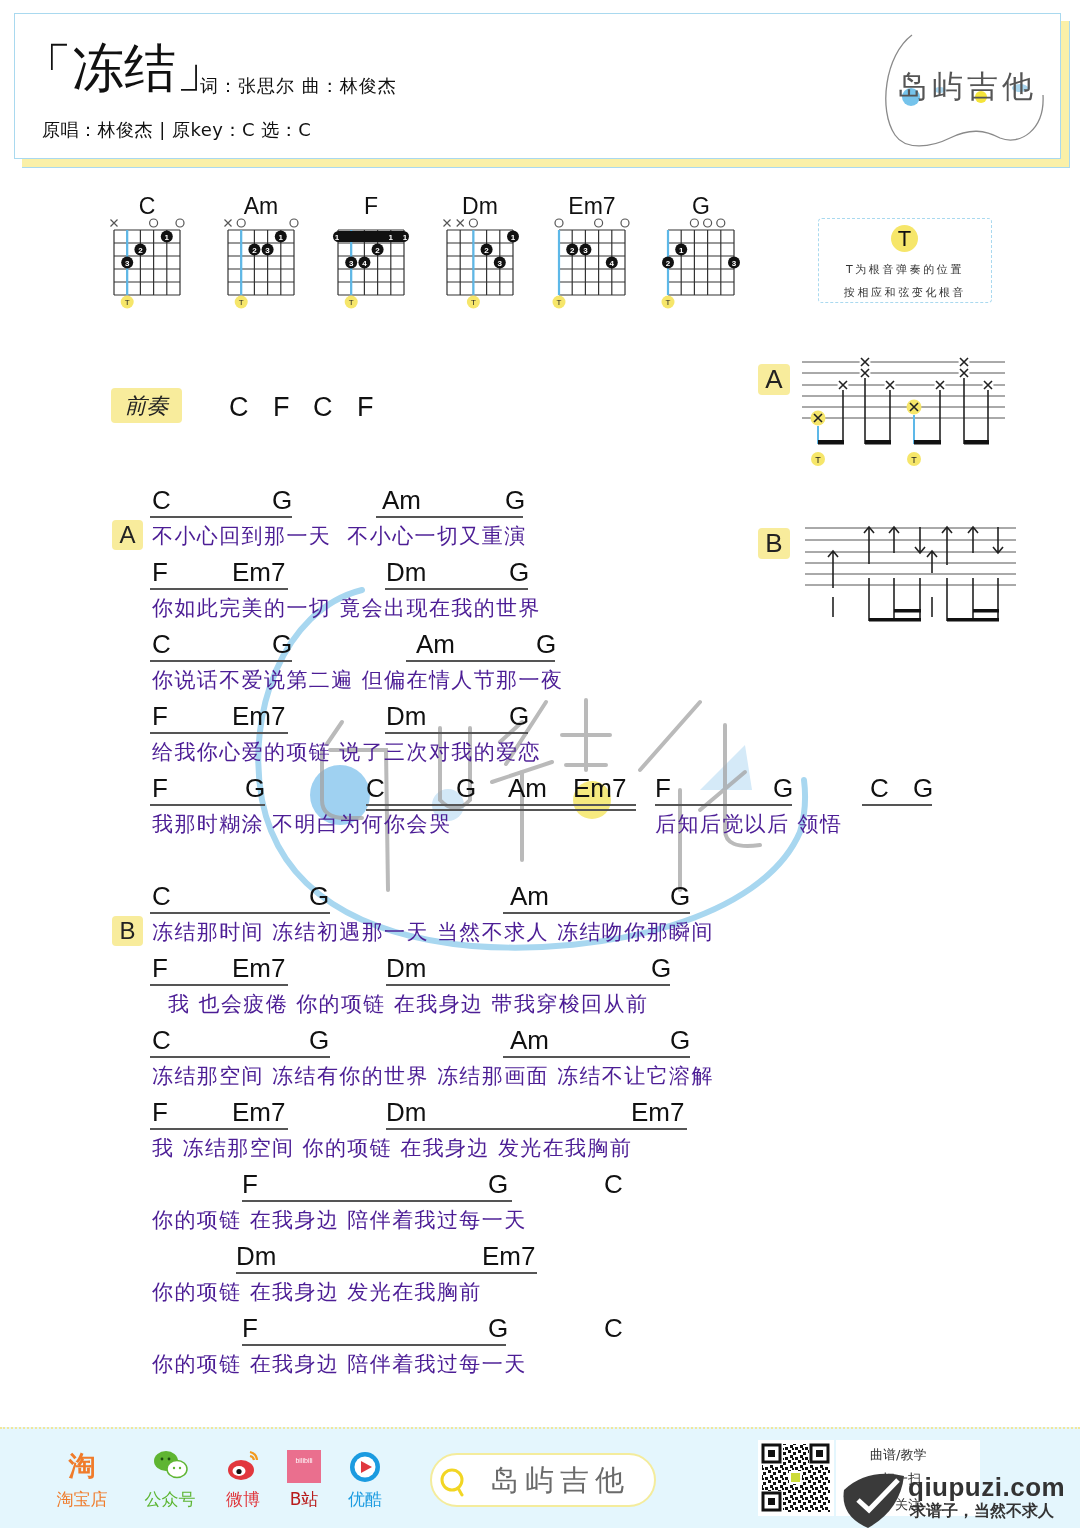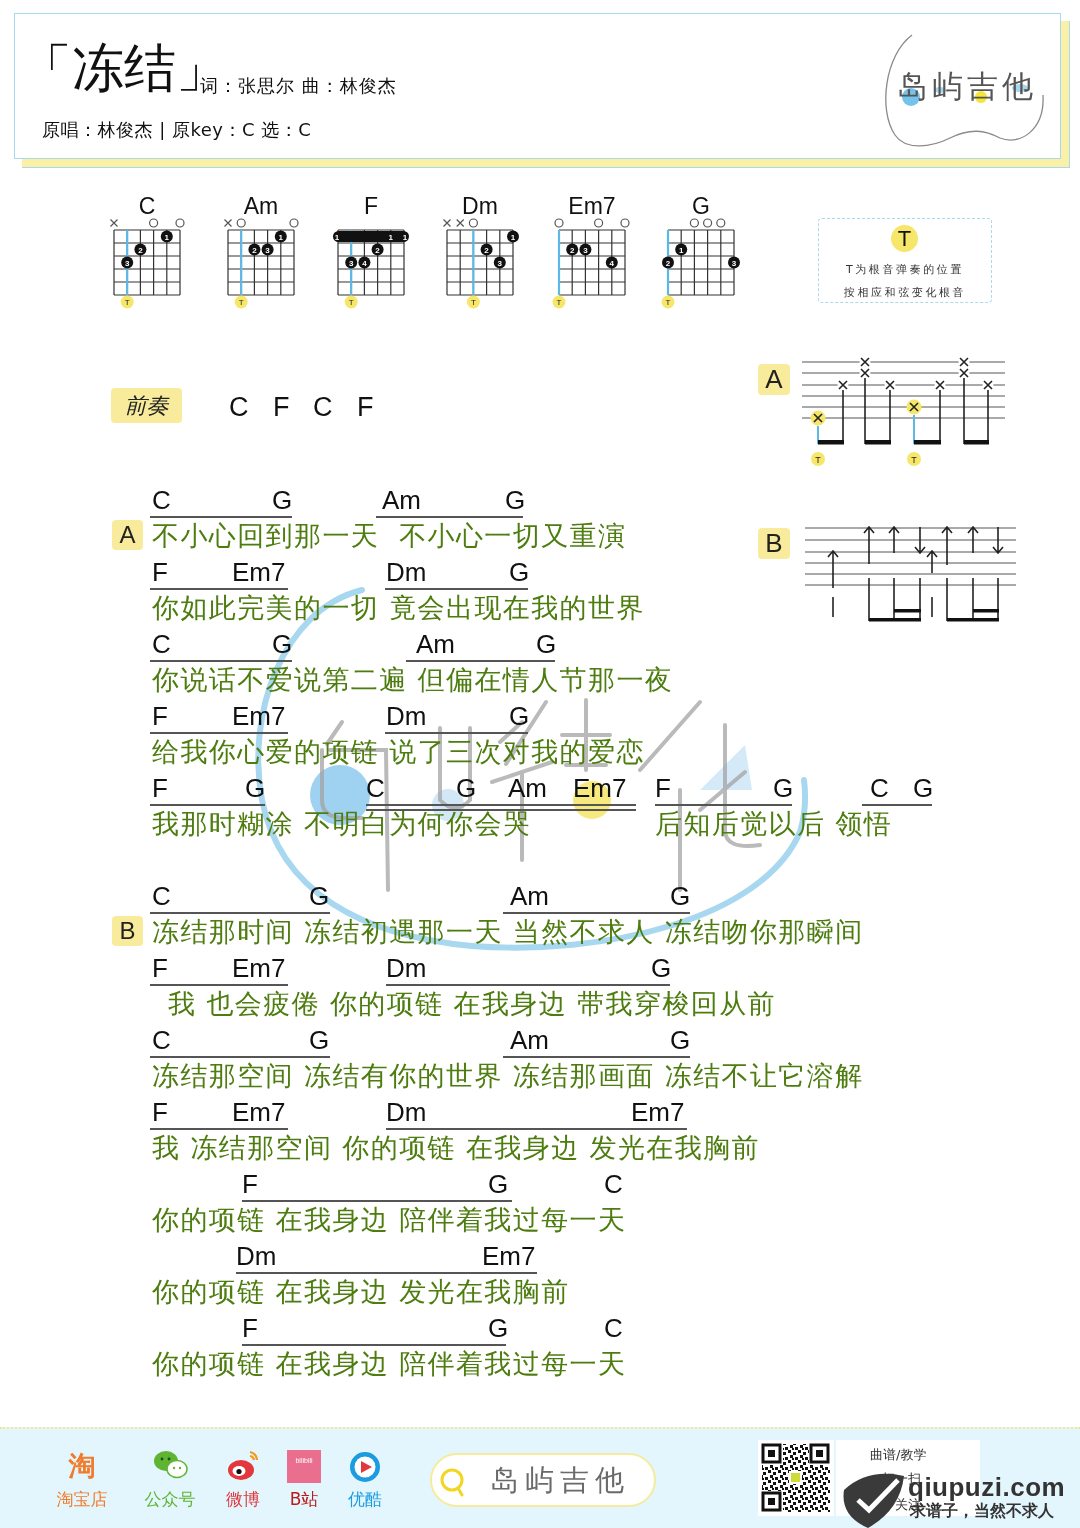--- a/index.html
+++ b/index.html
@@ -29,21 +29,21 @@
 .legend-t{left:891px;top:225px;width:27px;height:27px;border-radius:50%;background:var(--root_marker_yellow);font-family:"Liberation Sans",sans-serif;font-size:22px;line-height:27px;text-align:center;}
 .legend-line{left:818px;width:174px;text-align:center;font-size:11px;letter-spacing:2.6px;color:#333;white-space:nowrap;}
 .badge{background:var(--badge_yellow);border-radius:4px;text-align:center;color:#222;}
 .intro-badge{left:111px;top:388px;width:71px;height:35px;font-size:22px;line-height:35px;font-style:italic;}
 .intro-chord{top:389px;font-family:"Liberation Sans",sans-serif;font-size:27px;line-height:36px;}
 .pat-badge{left:758px;width:32px;height:31px;font-family:"Liberation Sans",sans-serif;font-size:26px;line-height:31px;}
 .sec-badge{position:absolute;left:112px;width:31px;height:30px;font-family:"Liberation Sans",sans-serif;font-size:24px;line-height:30px;background:var(--badge_yellow);border-radius:4px;text-align:center;color:#222;}
 .chord{position:absolute;font-family:"Liberation Sans",sans-serif;font-size:26px;line-height:36px;white-space:nowrap;color:#111;}
 .uline{position:absolute;height:2px;background:var(--underline);}
 .uline.double{box-shadow:0 5px 0 0 var(--underline);}
-.lyric{position:absolute;font-size:27px;line-height:36px;letter-spacing:1.4px;white-space:pre;color:#4d7c0f;}
+.lyric{position:absolute;font-size:21px;line-height:36px;letter-spacing:1.4px;white-space:pre;color:#4c1d95;}
 .footer-bg{left:0;top:1427px;width:1080px;height:101px;background:var(--footer_bg);border-top:2px dotted #f1e79c;}
 .flink{position:absolute;top:1446px;width:70px;height:70px;text-align:center;cursor:pointer;}
 .flink .ic{position:absolute;left:0;top:0;width:70px;height:38px;}
 .flink .lb{position:absolute;left:0;top:41px;width:70px;font-size:17px;line-height:24px;white-space:nowrap;}
 .search-pill{left:430px;top:1453px;width:226px;height:54px;border:2.5px solid #f4ec9c;border-radius:27px;background:#fff;}
 .search-text{left:490px;top:1461px;font-size:29px;line-height:38px;letter-spacing:6px;color:#6a6a6a;white-space:nowrap;}
 .qr{left:758px;top:1440px;width:76px;height:76px;background:#fff;}
 .qr-panel{left:836px;top:1440px;width:144px;height:76px;background:#fff;}
 .qr-line{position:absolute;font-size:13px;line-height:18px;color:#333;white-space:nowrap;}
 .wm-site{left:908px;top:1472px;font-family:"Liberation Sans",sans-serif;font-weight:bold;font-size:26px;line-height:30px;color:#333;white-space:nowrap;letter-spacing:.5px;}

